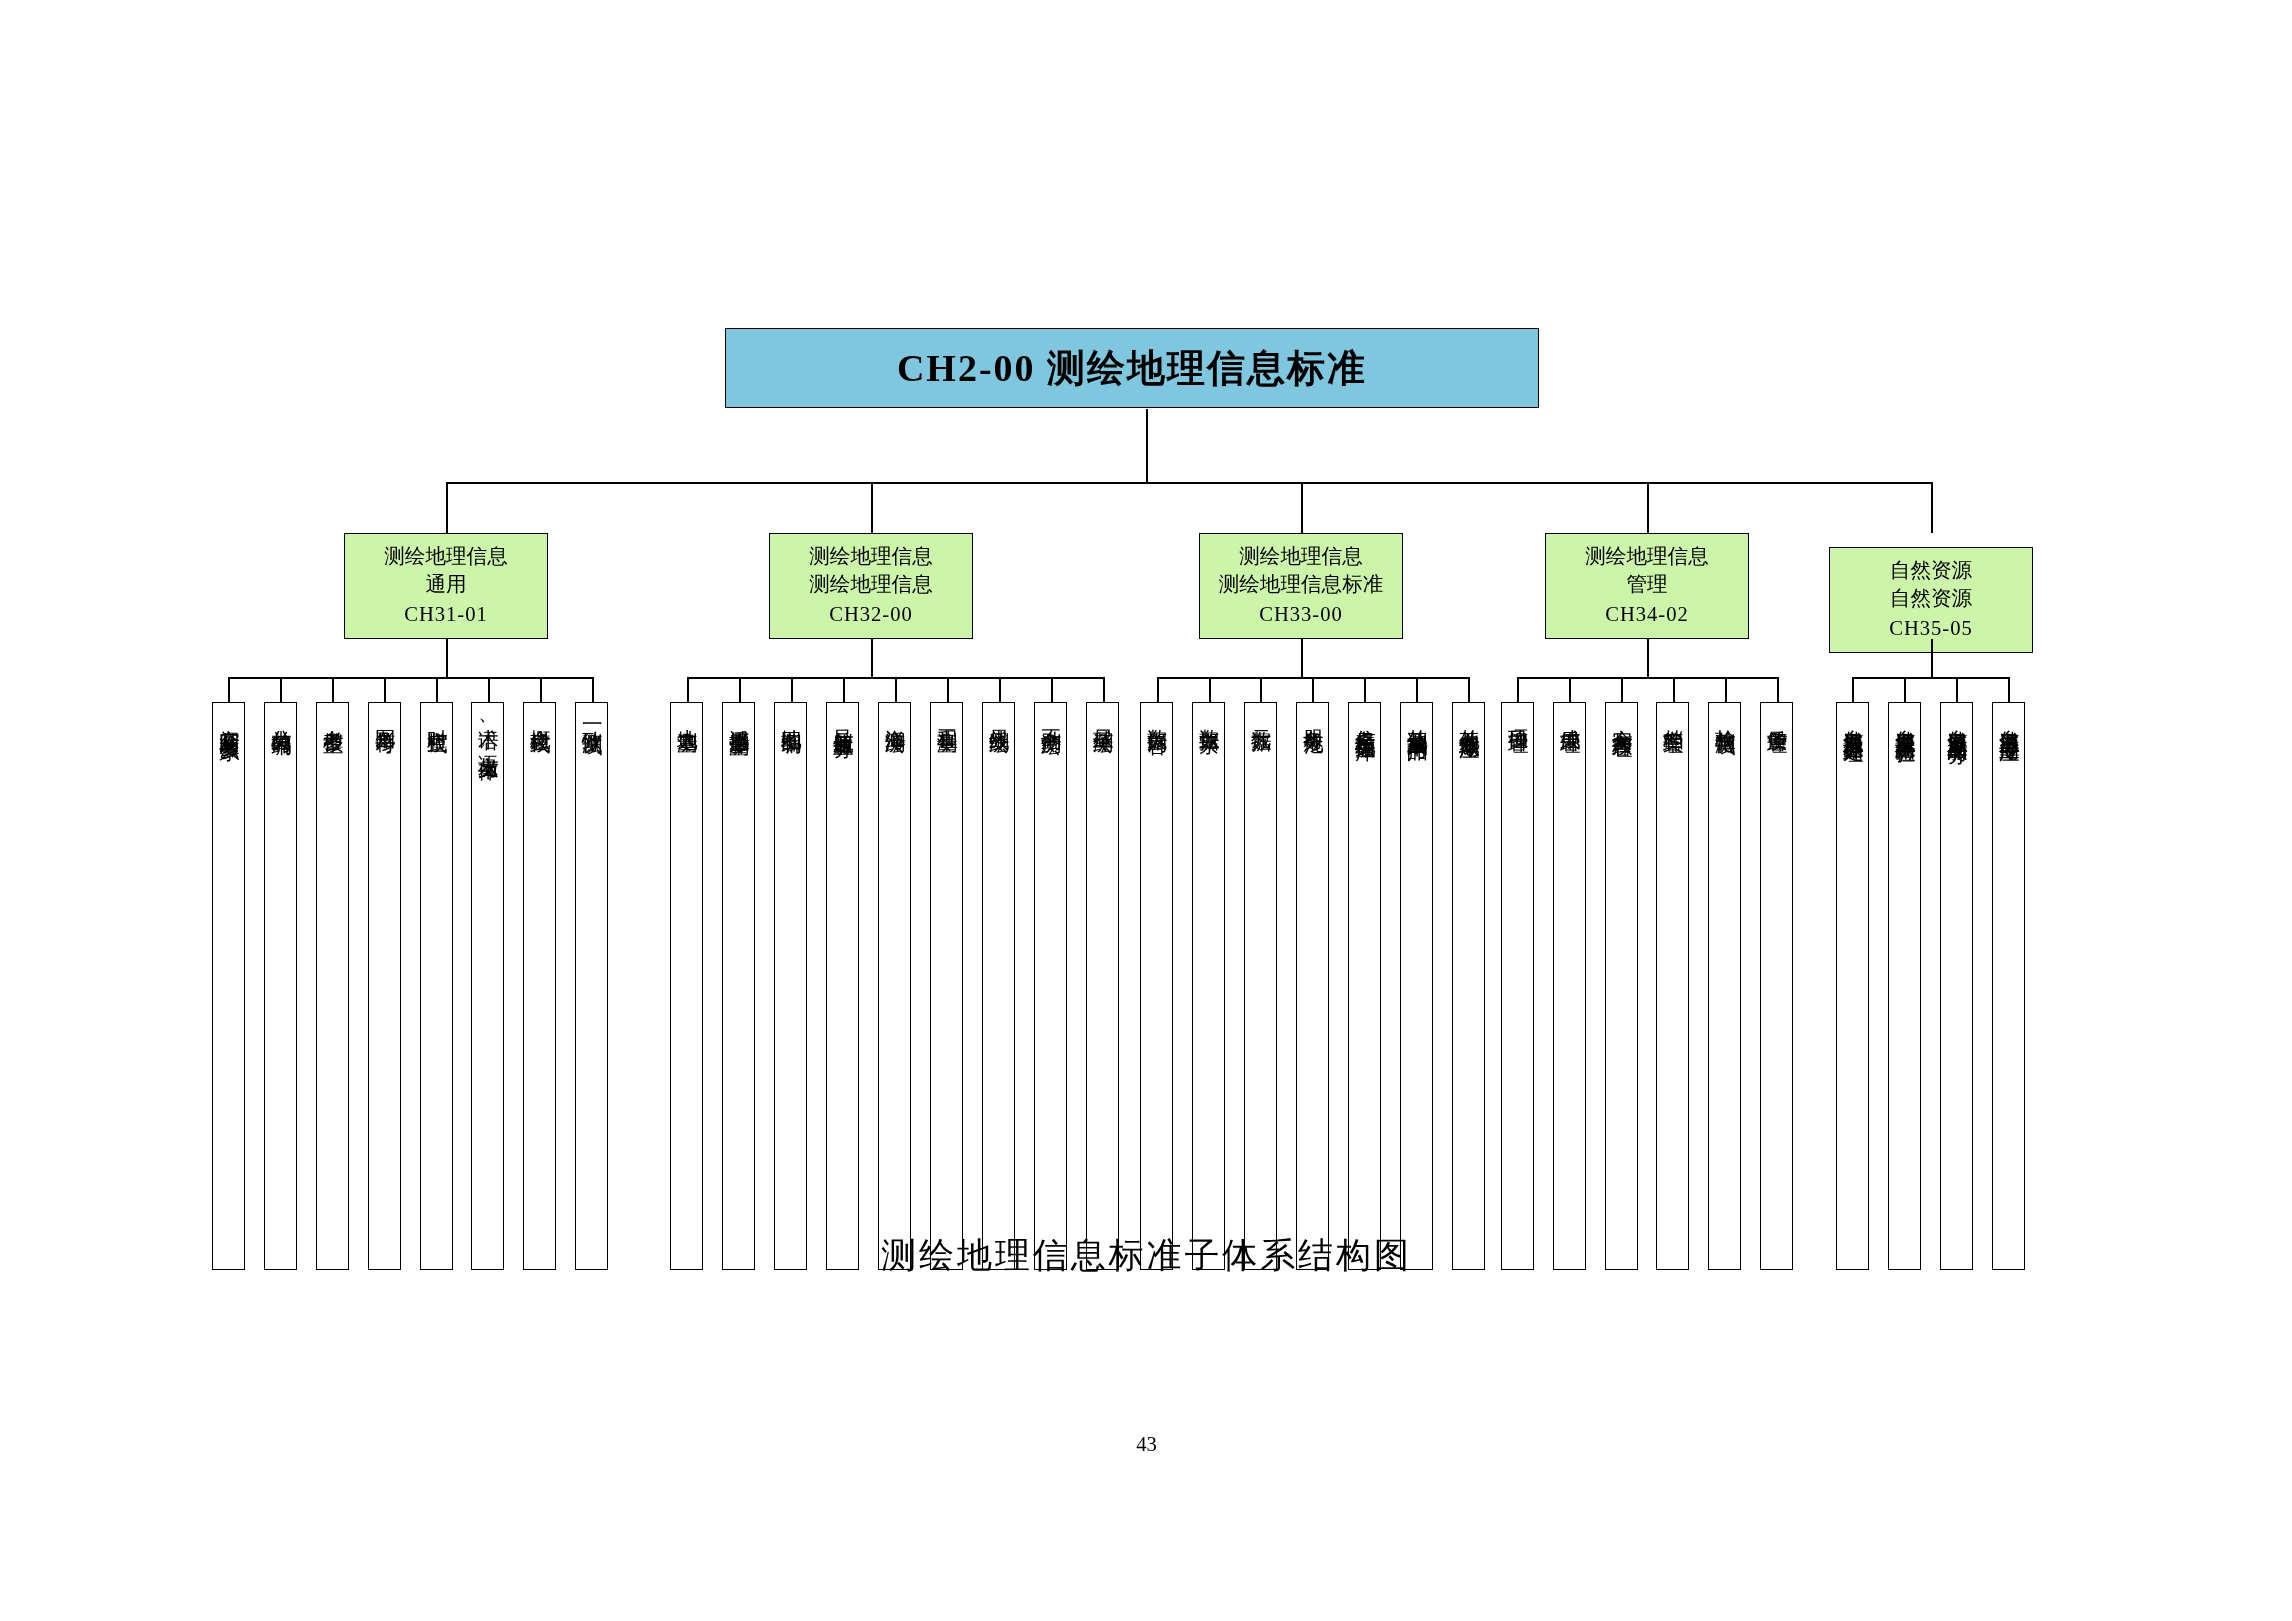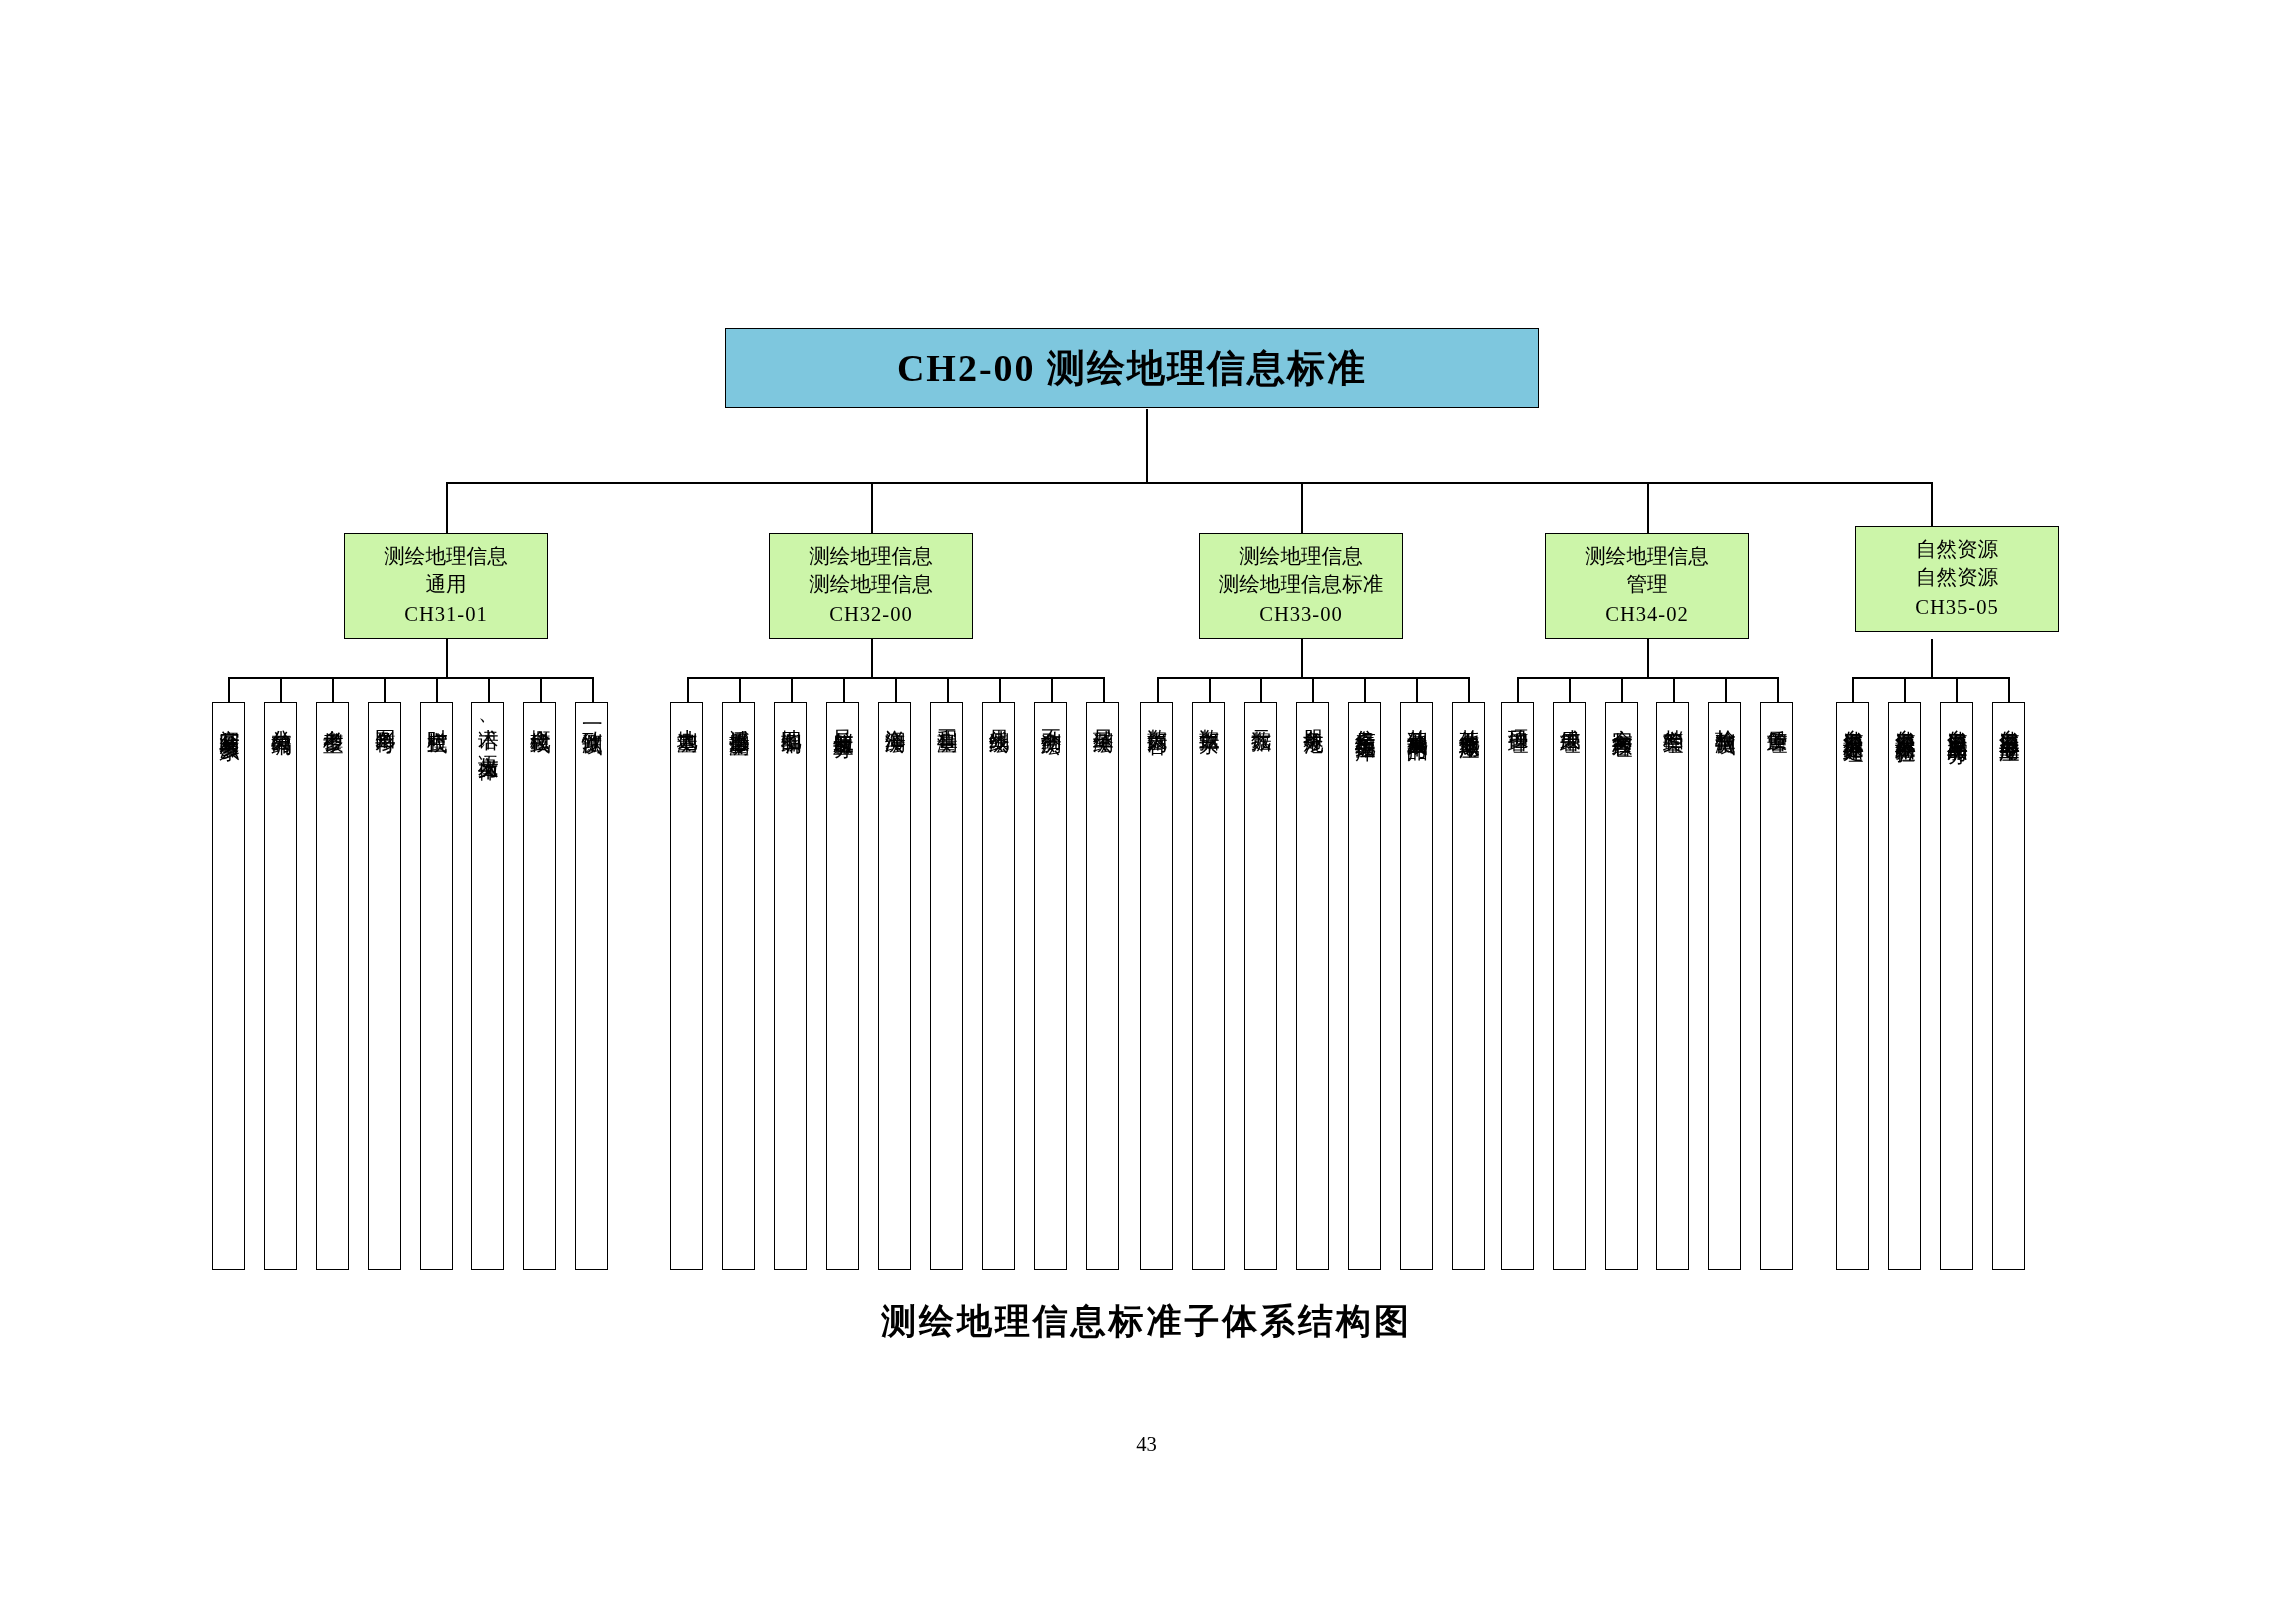--- a/index.html
+++ b/index.html
@@ -91,25 +91,25 @@
     position: absolute;
     background: #000000;
   }
   .vline { width: 1.5px; }
   .hline { height: 1.5px; }
 
   
   .caption {
     position: absolute;
     left: 0;
-    top: 1298px;
+    top: 1232px;
     width: 2293px;
     text-align: center;
     font-size: 35px;
-    font-weight: bold;
+    font-weight: normal;
     letter-spacing: 2.9px;
     color: #000;
   }
   .page-number {
     position: absolute;
     left: 0;
     top: 1433px;
     width: 2293px;
     text-align: center;
     font-size: 20.6px;
@@ -287,21 +287,21 @@
   <div class="leaf" style="left:1656px; top:702px; height:568px;">
       <span>档案管理</span>
     </div>
   <div class="leaf" style="left:1708px; top:702px; height:568px;">
       <span>检验与测试</span>
     </div>
   <div class="leaf" style="left:1760px; top:702px; height:568px;">
       <span>质量管理</span>
     </div>
 
-  <div class="l2-node" style="left:1829px; top:526px;margin-left:26px;">
+  <div class="l2-node" style="left:1829px; top:547px;">
     <span>自然资源</span>
     <span>自然资源</span>
     <span class="code">CH35-05</span>
   </div>
   <div class="line vline" style="left:1931px; top:639px; height:39px;"></div>
   <div class="line hline" style="left:1852px; top:677px; width:157px;"></div>
   <div class="line vline" style="left:1852px; top:677px; height:25.5px;"></div>
   <div class="line vline" style="left:1904px; top:677px; height:25.5px;"></div>
   <div class="line vline" style="left:1956px; top:677px; height:25.5px;"></div>
   <div class="line vline" style="left:2008px; top:677px; height:25.5px;"></div>

